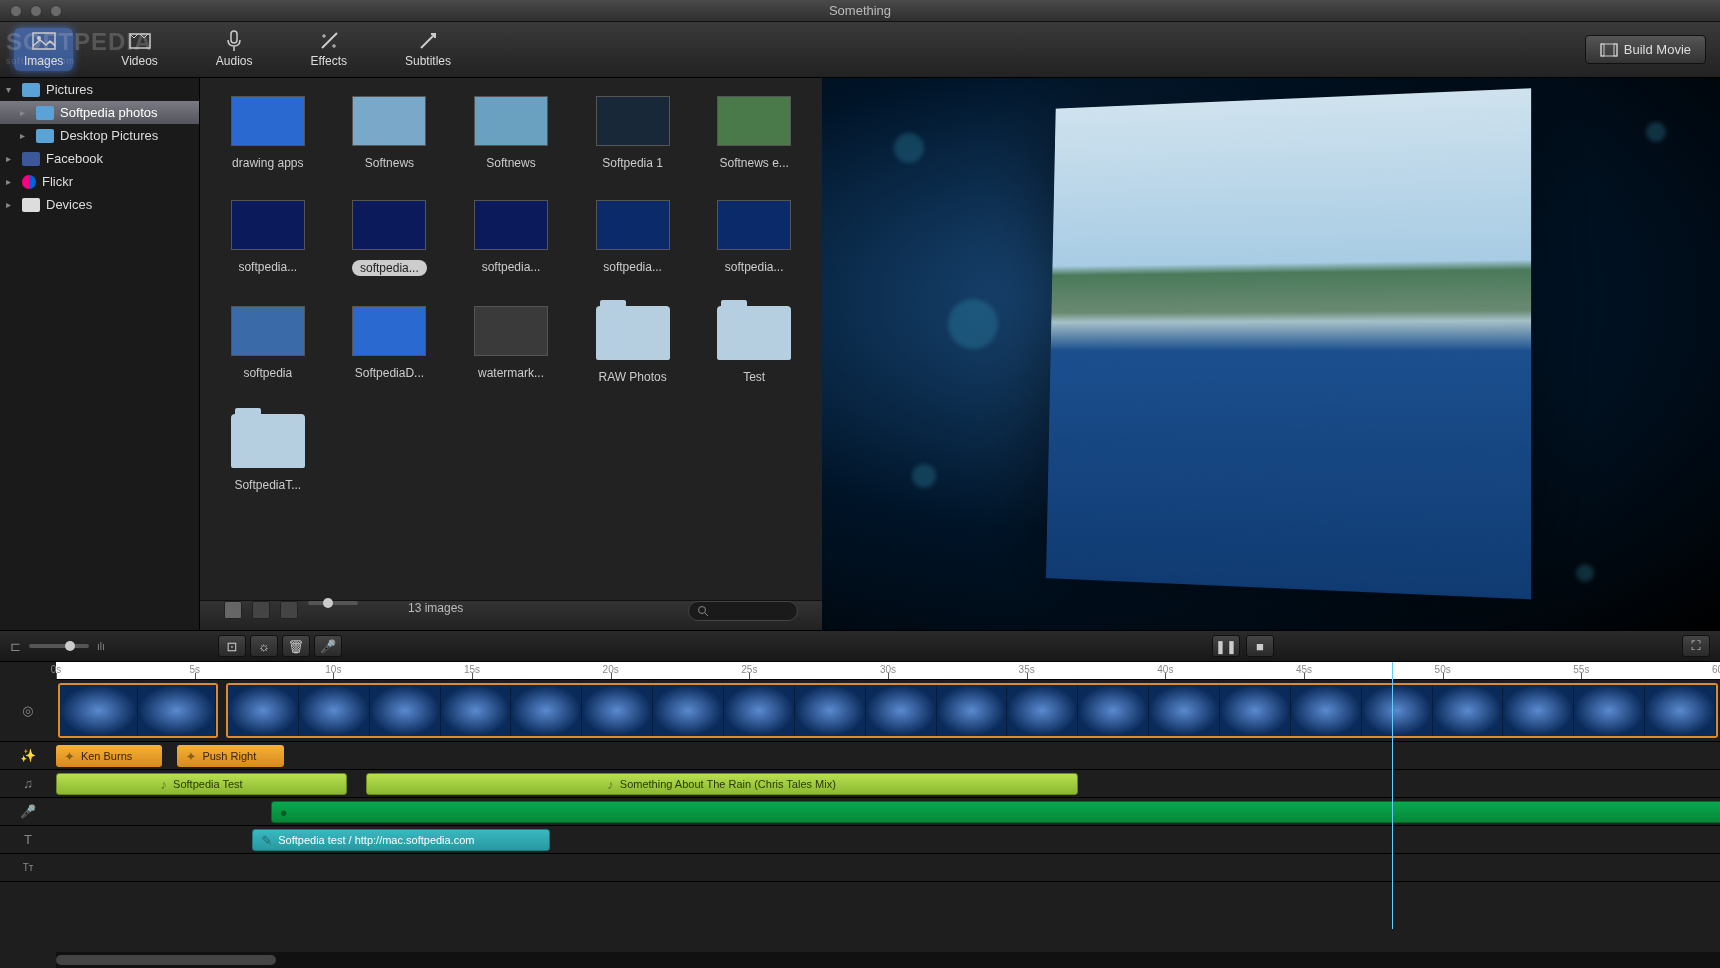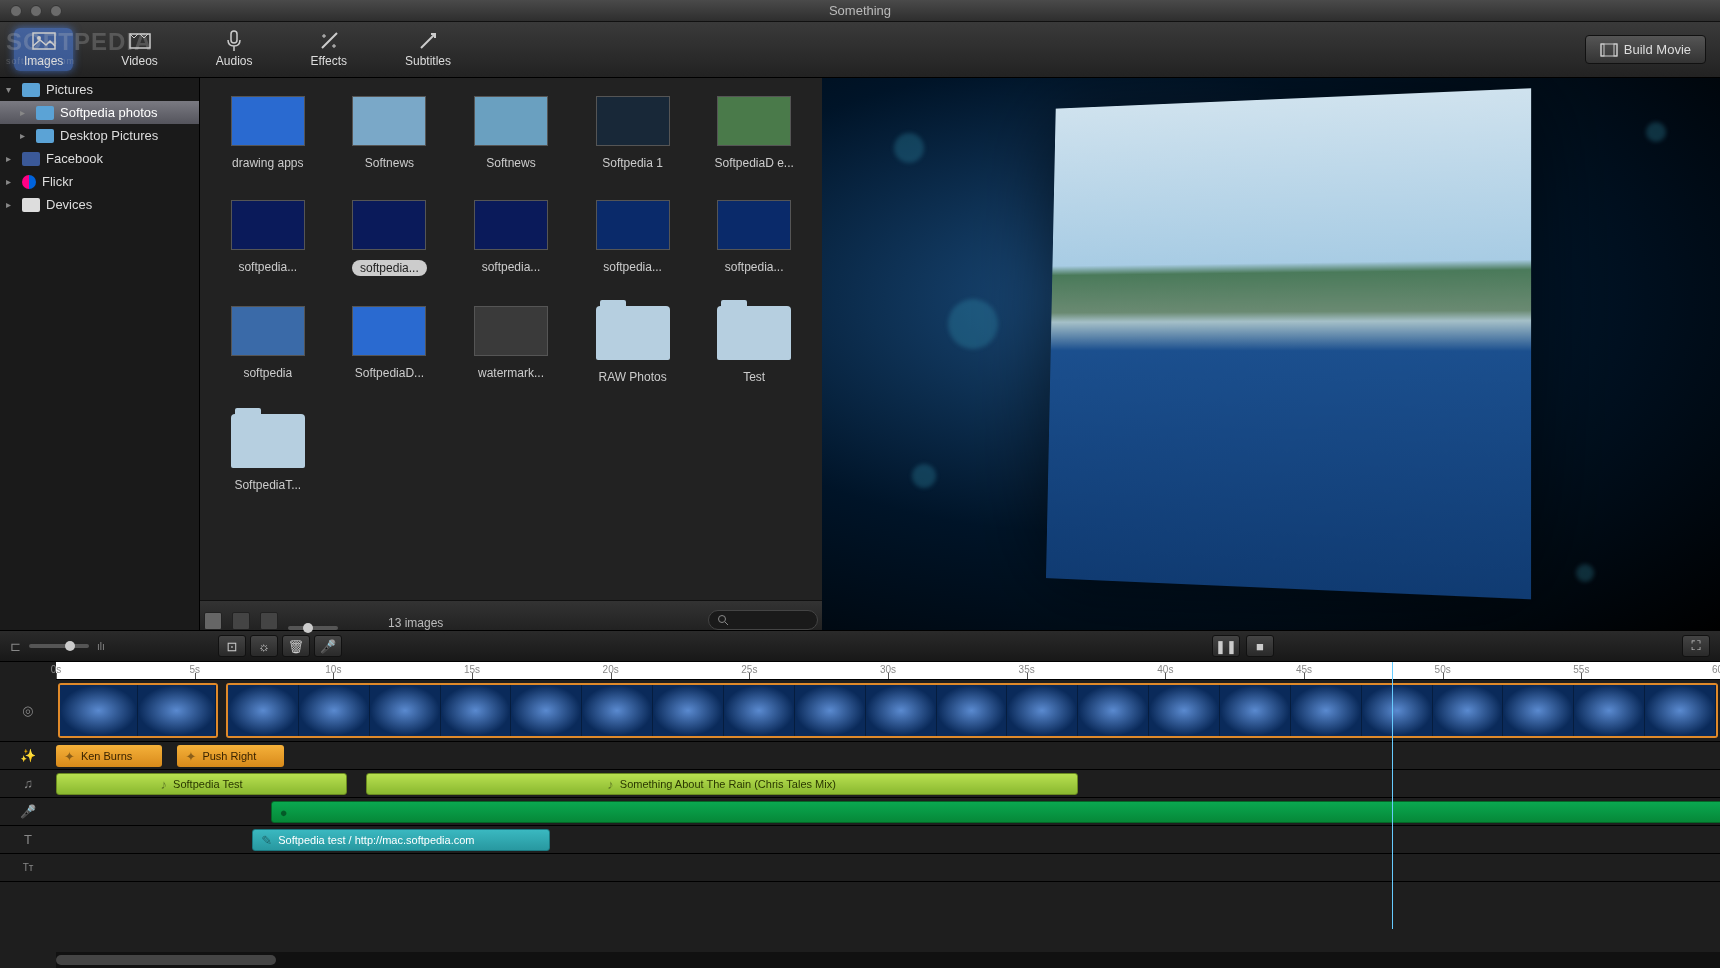--- a/index.html
+++ b/index.html
@@ -35,21 +35,21 @@
 
 .browser { flex: 1; background: #222; display: flex; flex-direction: column; }
 .thumbs { flex: 1; padding: 18px; overflow-y: auto; display: grid; grid-template-columns: repeat(5, 1fr); gap: 30px 22px; align-content: start; }
 .thumb { display: flex; flex-direction: column; align-items: center; gap: 10px; cursor: pointer; }
 .thumb-img { width: 74px; height: 50px; border: 1px solid #555; background: #335; }
 .thumb-folder { width: 74px; height: 54px; background: #b6cfe0; border-radius: 4px 4px 2px 2px; position: relative; }
 .thumb-folder::before { content: ""; position: absolute; top: -6px; left: 4px; width: 26px; height: 8px; background: #b6cfe0; border-radius: 2px 2px 0 0; }
 .thumb-label { font-size: 12px; color: #ccc; text-align: center; max-width: 80px; white-space: nowrap; overflow: hidden; text-overflow: ellipsis; }
 .thumb.highlight .thumb-label { background: #ccc; color: #222; border-radius: 8px; padding: 1px 8px; }
 
-.browser-footer { height: 30px; background: linear-gradient(#333,#222); border-top: 1px solid #111; display: flex; align-items: flex-end; padding: 0 4px; gap: 10px; }
+.browser-footer { height: 30px; background: linear-gradient(#333,#222); border-top: 1px solid #111; display: flex; align-items: flex-start; padding: 0 24px; gap: 10px; }
 .view-btn { width: 18px; height: 18px; background: #444; border: 1px solid #222; border-radius: 2px; cursor: pointer; }
 .view-btn.active { background: #666; }
 .slider { width: 50px; height: 4px; background: #555; border-radius: 2px; position: relative; }
 .slider-thumb { position: absolute; width: 10px; height: 10px; background: #ccc; border-radius: 50%; top: -3px; }
 .footer-count { color: #bbb; font-size: 12px; margin-left: 40px; }
 .search-box { margin-left: auto; width: 110px; height: 20px; background: #1a1a1a; border: 1px solid #444; border-radius: 10px; display: flex; align-items: center; padding: 0 8px; }
 
 .preview { width: 898px; background: #000; display: flex; align-items: center; justify-content: center; position: relative; }
 .preview-canvas { width: 100%; height: 100%; background: radial-gradient(ellipse at 30% 40%, #1a4a7a 0%, #001428 50%, #000 100%); position: relative; overflow: hidden; }
 .bokeh { position: absolute; border-radius: 50%; background: rgba(60,170,200,0.25); filter: blur(2px); }
@@ -219,21 +219,21 @@
         <div class="thumb">
           <div class="thumb-img" style="background:#6aa0c0"></div>
           <div class="thumb-label">Softnews</div>
         </div>
         <div class="thumb">
           <div class="thumb-img" style="background:#182838"></div>
           <div class="thumb-label">Softpedia 1</div>
         </div>
         <div class="thumb">
           <div class="thumb-img" style="background:#4a7a4a"></div>
-          <div class="thumb-label">SoftpediaD e...</div>
+          <div class="thumb-label">Softnews e...</div>
         </div>
         <div class="thumb">
           <div class="thumb-img" style="background:#0a1a5a"></div>
           <div class="thumb-label">softpedia...</div>
         </div>
         <div class="thumb highlight">
           <div class="thumb-img" style="background:#0a1a5a"></div>
           <div class="thumb-label">softpedia...</div>
         </div>
         <div class="thumb">

